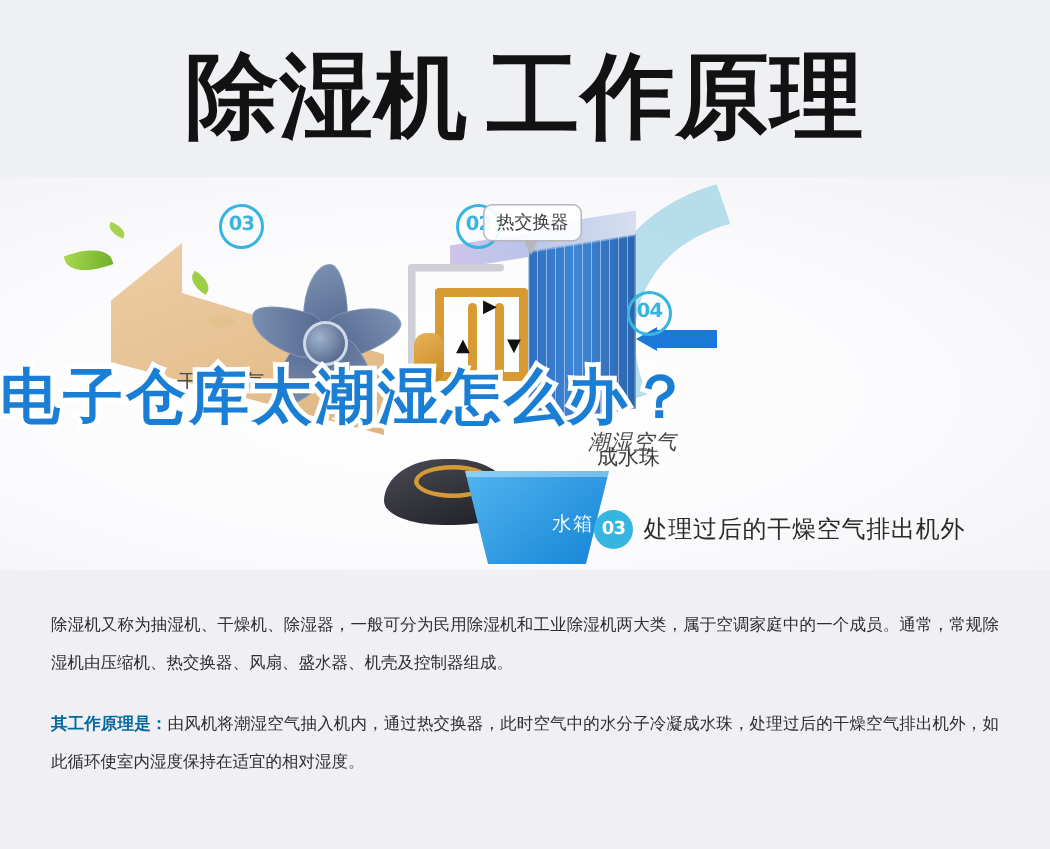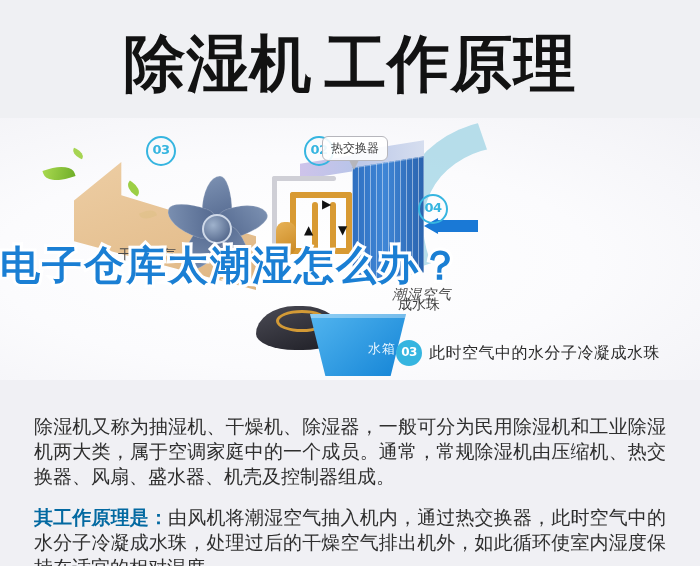--- a/index.html
+++ b/index.html
@@ -145,21 +145,21 @@
   .ov-line{
     display:block;font-size:40px;line-height:44px;font-weight:700;letter-spacing:2px;
     color:#1a7fd4;
     -webkit-text-stroke:6px #ffffff;
     paint-order:stroke fill;
     text-shadow:0 2px 0 rgba(255,255,255,.65);
   }
 
   
   .copy{position:absolute;left:0;top:400px;width:700px;padding:0 34px;box-sizing:border-box;}
-  .copy p{margin:14px 0 16px 0;font-size:19px;line-height:25px;color:#2e2e2e;text-align:justify;}
+  .copy p{margin:4px 0 16px 0;font-size:11px;line-height:25px;color:#2e2e2e;text-align:justify;}
   .copy .lead{font-weight:700;color:#0369a1;}
 </style>
 </head>
 <body>
 
 <div class="page">
 
   <div class="title-band">
     <div class="title">
       <span>除湿机</span><span class="t-sep"></span><span>工作原理</span>
@@ -216,21 +216,21 @@
     <div class="badge badge-03">03</div>
     <div class="badge badge-02">02</div>
     <div class="badge badge-01">04</div>
 
     <div class="callout">热交换器</div>
     <div class="wet-label">潮湿空气</div>
 
     <div class="cap-02">成水珠</div>
     <div class="cap-03-row">
       <span class="badge solid">03</span>
-      <span class="cap-03-text">此时空气中的水分子冷凝成水珠</span>
+      <span class="cap-03-text">处理过后的干燥空气排出机外</span>
     </div>
   </div>
 
   <div class="overlay">
     <span class="ov-line">电子仓库太潮湿怎么办？</span>
   </div>
 
   <div class="copy">
     <p>除湿机又称为抽湿机、干燥机、除湿器，一般可分为民用除湿机和工业除湿机两大类，属于空调家庭中的一个成员。通常，常规除湿机由压缩机、热交换器、风扇、盛水器、机壳及控制器组成。</p>
     <p><span class="lead">其工作原理是：</span><span>由风机将潮湿空气抽入机内，通过热交换器，此时空气中的水分子冷凝成水珠，处理过后的干燥空气排出机外，如此循环使室内湿度保持在适宜的相对湿度。</span></p>

